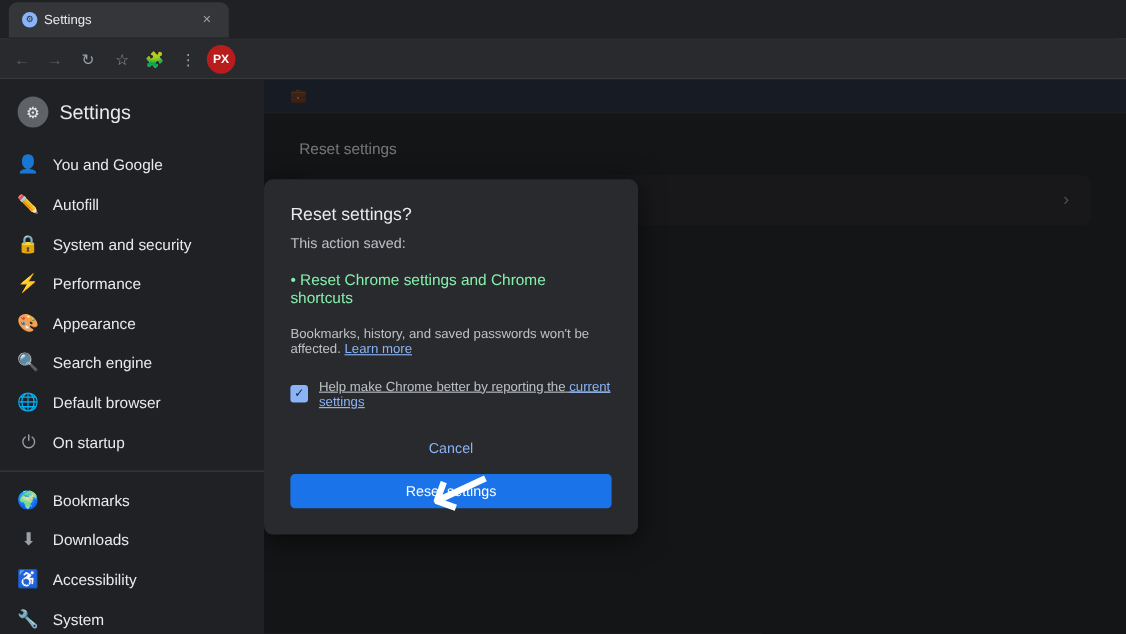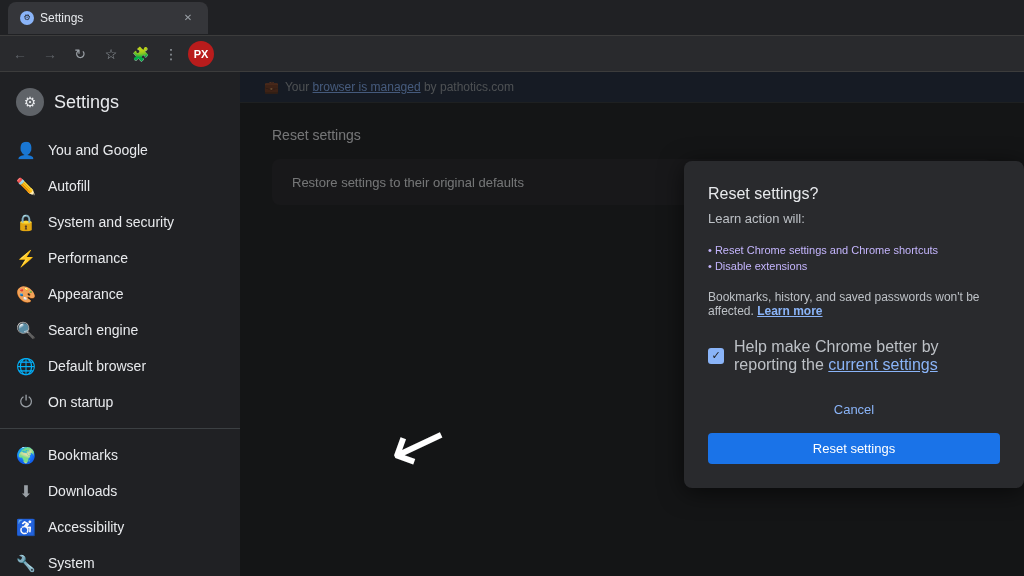--- a/index.html
+++ b/index.html
@@ -236,21 +236,21 @@
     .settings-row-text { font-size: 13px; color: #e8eaed; }
     .chevron-icon { color: #9aa0a6; font-size: 16px; }
 
     
     .dialog-overlay {
       position: absolute;
       top: 0; left: 0; right: 0; bottom: 0;
       background: rgba(0,0,0,0.5);
       display: flex;
       align-items: center;
-      justify-content: flex-end;
+      justify-content: flex-start;
       z-index: 100;
     }
     .dialog {
       background: #292a2d;
       border-radius: 8px;
       padding: 24px;
       width: 340px;
       box-shadow: 0 4px 24px rgba(0,0,0,0.6);
     }
     .dialog-title {
@@ -262,58 +262,58 @@
     .dialog-subtitle {
       font-size: 13px;
       color: #bdc1c6;
       margin-bottom: 16px;
     }
     .dialog-list {
       list-style: none;
       margin-bottom: 16px;
     }
     .dialog-list li {
-      font-size: 11px;
-      color: #c4b5fd;
+      font-size: 14px;
+      color: #86efac;
       padding: 2px 0;
     }
     .dialog-list li::before {
       content: '• ';
     }
     .dialog-note {
       font-size: 12px;
       color: #bdc1c6;
       margin-bottom: 20px;
     }
     .dialog-note a {
       color: #8ab4f8;
       text-decoration: underline;
-      font-weight: bold;
     }
     .dialog-checkbox-row {
       display: flex;
       align-items: center;
       gap: 10px;
       margin-bottom: 20px;
     }
     .dialog-checkbox {
       width: 16px;
       height: 16px;
       background: #8ab4f8;
       border-radius: 3px;
       display: flex;
       align-items: center;
       justify-content: center;
       color: #202124;
       font-size: 11px;
       flex-shrink: 0;
     }
     .dialog-checkbox-label {
-      font-size: 16px;
+      font-size: 12px;
       color: #bdc1c6;
+      text-decoration: underline;
     }
     .dialog-checkbox-label a {
       color: #8ab4f8;
       text-decoration: underline;
     }
     .dialog-buttons {
       display: flex;
       justify-content: flex-end;
       gap: 8px;
       flex-direction: column;
@@ -429,37 +429,35 @@
     <div class="sidebar-item">
       <span class="sidebar-icon">🔧</span>
       <span class="sidebar-label">System</span>
     </div>
 
   </div>
 
   <div class="content-area">
     <div class="managed-banner">
       <span>💼</span>
-      <span>Your <a href="#">browser is managed</a> by pathotics.com</span>
     </div>
     <div class="content-inner">
       <div class="section-title">Reset settings</div>
       <div class="settings-row">
         <span class="settings-row-text">Restore settings to their original defaults</span>
         <span class="chevron-icon">›</span>
       </div>
     </div>
 
     <div class="dialog-overlay">
       <div class="dialog">
         <div class="dialog-title">Reset settings?</div>
-        <div class="dialog-subtitle">Learn action will:</div>
+        <div class="dialog-subtitle">This action saved:</div>
         <ul class="dialog-list">
           <li>Reset Chrome settings and Chrome shortcuts</li>
-          <li>Disable extensions</li>
         </ul>
         <p class="dialog-note">
           <span>Bookmarks, history, and saved passwords won't be affected.</span>
           <a href="#">Learn more</a>
         </p>
         <div class="dialog-checkbox-row">
           <div class="dialog-checkbox">✓</div>
           <span class="dialog-checkbox-label">
             <span>Help make Chrome better by reporting the</span>
             <a href="#">current settings</a>

